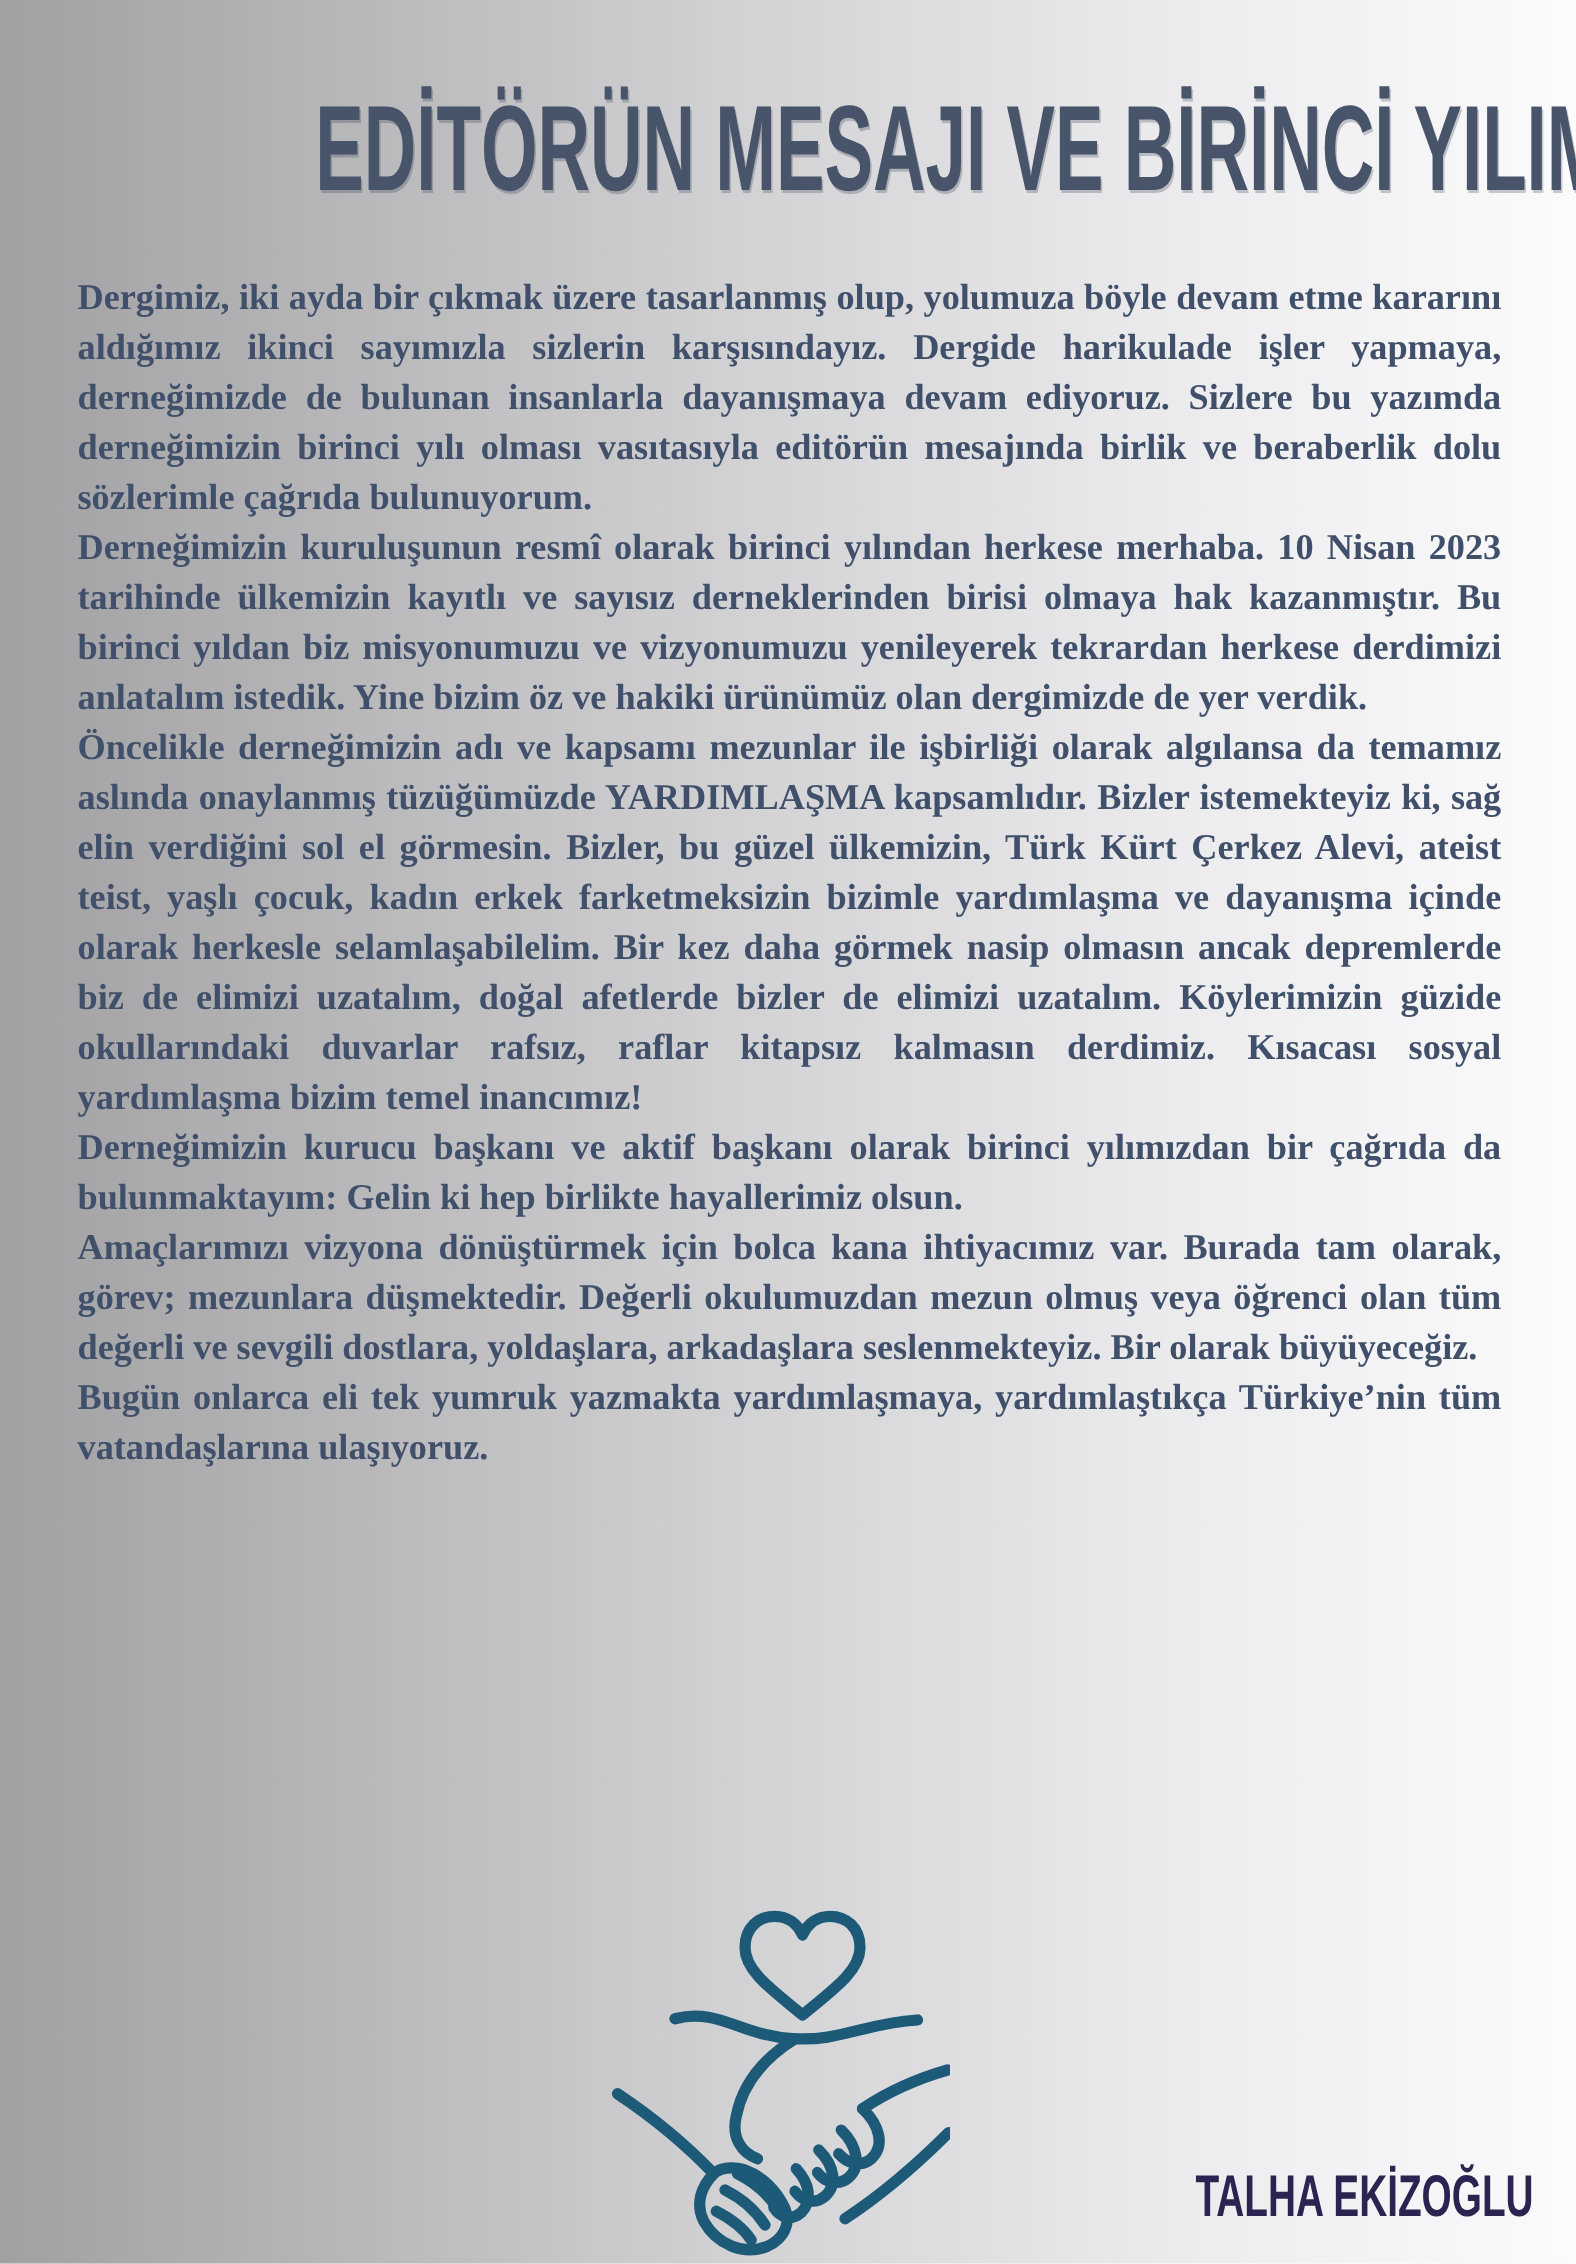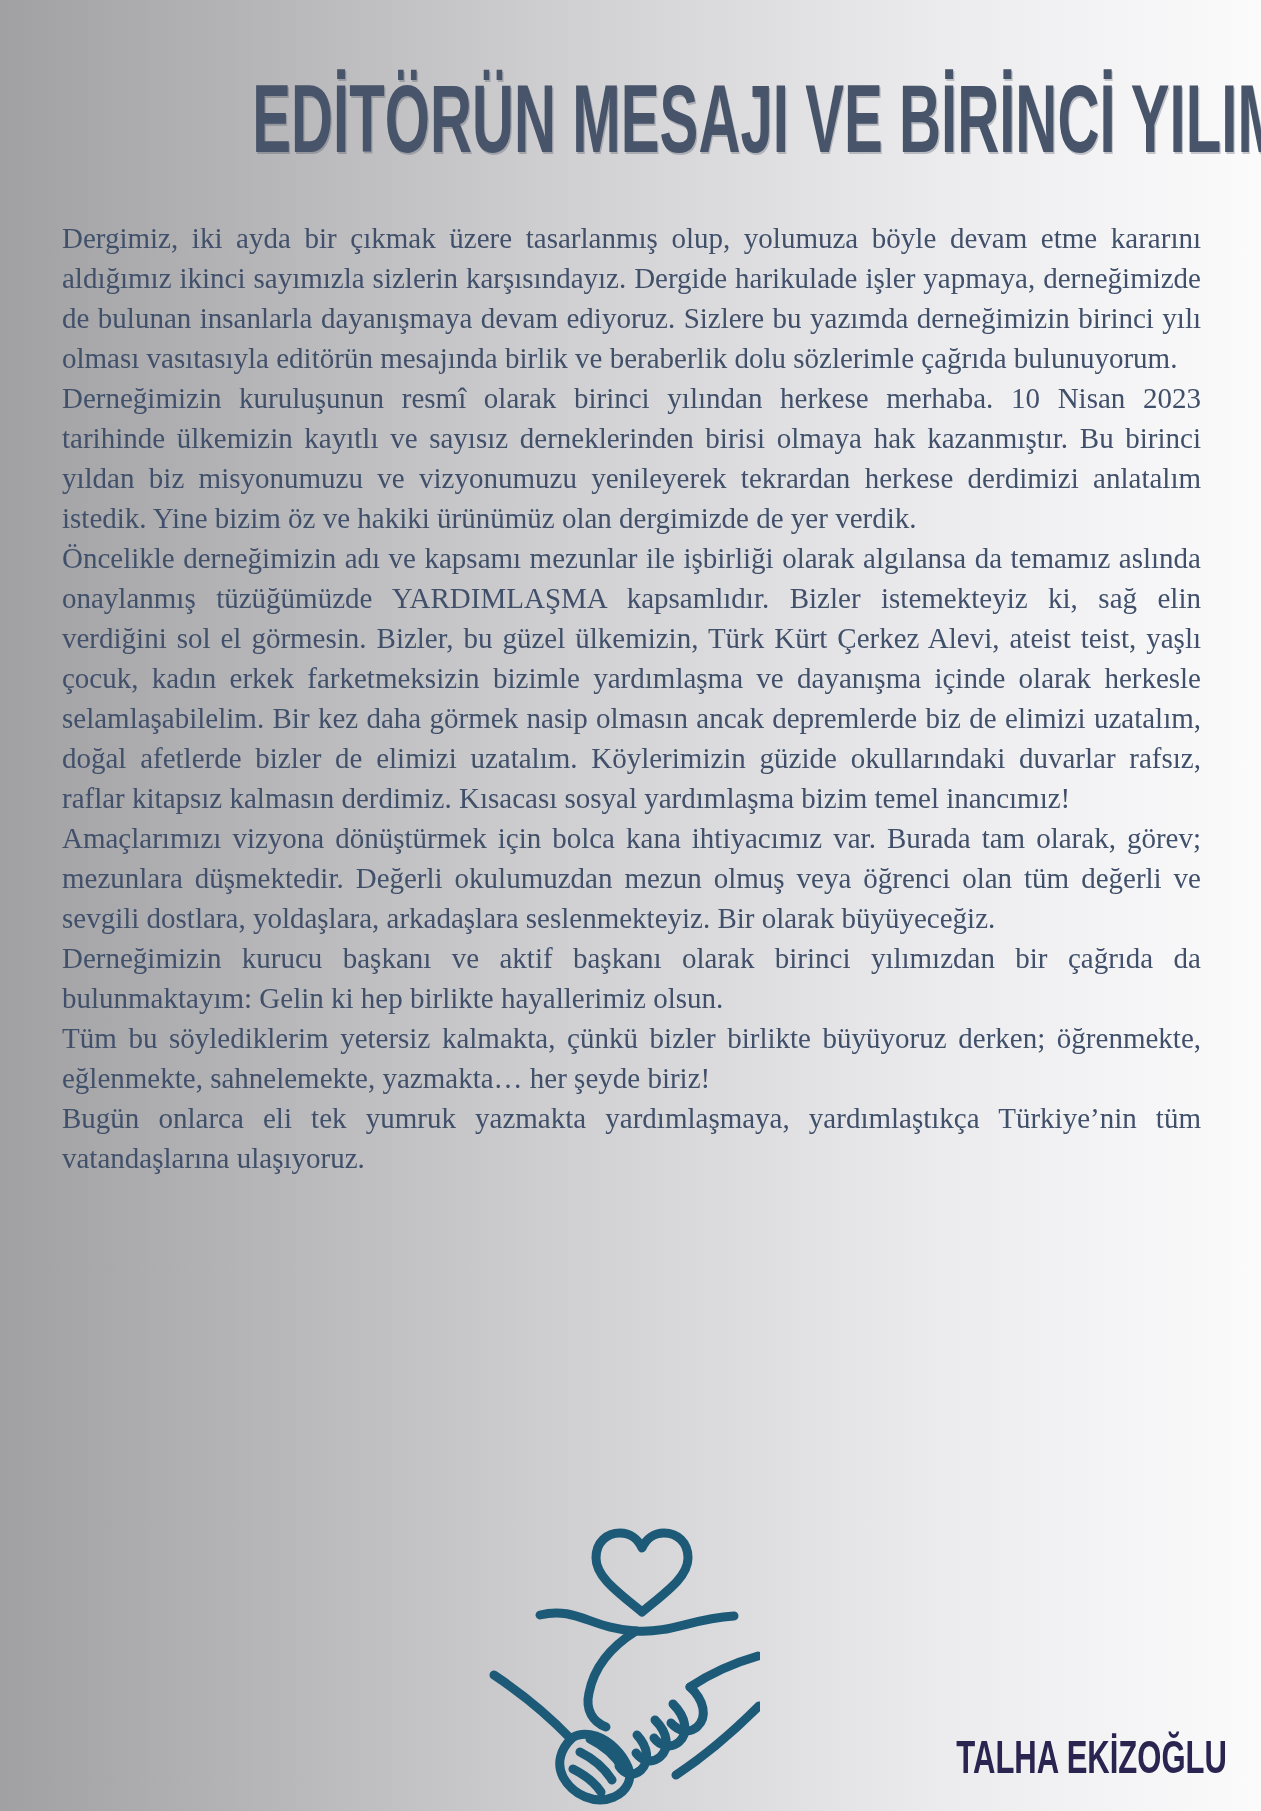--- a/index.html
+++ b/index.html
@@ -30,21 +30,21 @@
   }
   .article{
     position:absolute;
     top:218px;
     left:62px;
     width:1139px;
   }
   .article p{
     margin:0;
     text-align:justify;
-    font-weight:400;
+    font-weight:700;
     font-size:29px;
     line-height:40px;
     color:#41506a;
   }
   .icon-wrap{
     position:absolute;
     left:424px;
     top:1528px;
     width:336px;
     height:283px;
@@ -69,23 +69,22 @@
 <body>
 
 <div class="page">
 
   <h1 class="page-title">EDİTÖRÜN MESAJI VE BİRİNCİ YILIMIZ</h1>
 
   <div class="article">
     <p>Dergimiz, iki ayda bir çıkmak üzere tasarlanmış olup, yolumuza böyle devam etme kararını aldığımız ikinci sayımızla sizlerin karşısındayız. Dergide harikulade işler yapmaya, derneğimizde de bulunan insanlarla dayanışmaya devam ediyoruz. Sizlere bu yazımda derneğimizin birinci yılı olması vasıtasıyla editörün mesajında birlik ve beraberlik dolu sözlerimle çağrıda bulunuyorum.</p>
     <p>Derneğimizin kuruluşunun resmî olarak birinci yılından herkese merhaba. 10 Nisan 2023 tarihinde ülkemizin kayıtlı ve sayısız derneklerinden birisi olmaya hak kazanmıştır. Bu birinci yıldan biz misyonumuzu ve vizyonumuzu yenileyerek tekrardan herkese derdimizi anlatalım istedik. Yine bizim öz ve hakiki ürünümüz olan dergimizde de yer verdik.</p>
     <p>Öncelikle derneğimizin adı ve kapsamı mezunlar ile işbirliği olarak algılansa da temamız aslında onaylanmış tüzüğümüzde YARDIMLAŞMA kapsamlıdır.  Bizler istemekteyiz ki, sağ elin verdiğini sol el görmesin. Bizler, bu güzel ülkemizin, Türk Kürt Çerkez Alevi, ateist teist, yaşlı çocuk, kadın erkek farketmeksizin bizimle yardımlaşma ve dayanışma içinde olarak herkesle selamlaşabilelim. Bir kez daha görmek nasip olmasın ancak depremlerde biz de elimizi uzatalım, doğal afetlerde bizler de elimizi uzatalım. Köylerimizin güzide okullarındaki duvarlar rafsız, raflar kitapsız kalmasın derdimiz. Kısacası sosyal yardımlaşma bizim temel inancımız!</p>
+    <p>Derneğimizin kurucu başkanı ve aktif başkanı olarak birinci yılımızdan bir çağrıda da bulunmaktayım: Gelin ki hep birlikte hayallerimiz olsun.</p>
     <p>Amaçlarımızı vizyona dönüştürmek için bolca kana ihtiyacımız var. Burada tam olarak, görev; mezunlara düşmektedir. Değerli okulumuzdan mezun olmuş veya öğrenci olan tüm değerli ve sevgili dostlara, yoldaşlara, arkadaşlara seslenmekteyiz. Bir olarak büyüyeceğiz.</p>
-    <p>Derneğimizin kurucu başkanı ve aktif başkanı olarak birinci yılımızdan bir çağrıda da bulunmaktayım: Gelin ki hep birlikte hayallerimiz olsun.</p>
-    <p>Tüm bu söylediklerim yetersiz kalmakta, çünkü bizler birlikte büyüyoruz derken; öğrenmekte, eğlenmekte, sahnelemekte, yazmakta… her şeyde biriz!</p>
     <p>Bugün onlarca eli tek yumruk yazmakta yardımlaşmaya, yardımlaştıkça Türkiye’nin tüm vatandaşlarına ulaşıyoruz.</p>
   </div>
 
   <div class="icon-wrap">
     <svg viewBox="0 0 336 283" xmlns="http://www.w3.org/2000/svg" fill="none" stroke="#1c5a78" stroke-width="9" stroke-linecap="round" stroke-linejoin="round">
 
       <path d="M218,84 C194,64 172,49 172,30 C172,14 183,5 196,5 C206,5 214,11 218,20 C222,11 230,5 240,5 C253,5 264,14 264,30 C264,49 242,64 218,84 Z"></path>
 
       <path d="M116,87 C152,78 168,101 212,103 C248,105 266,91 310,88"></path>
 

